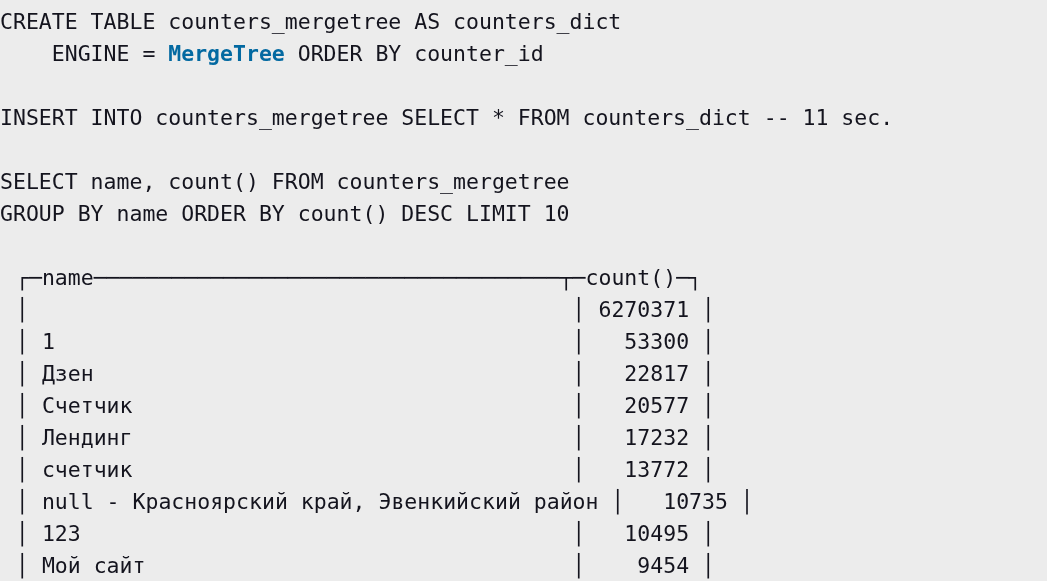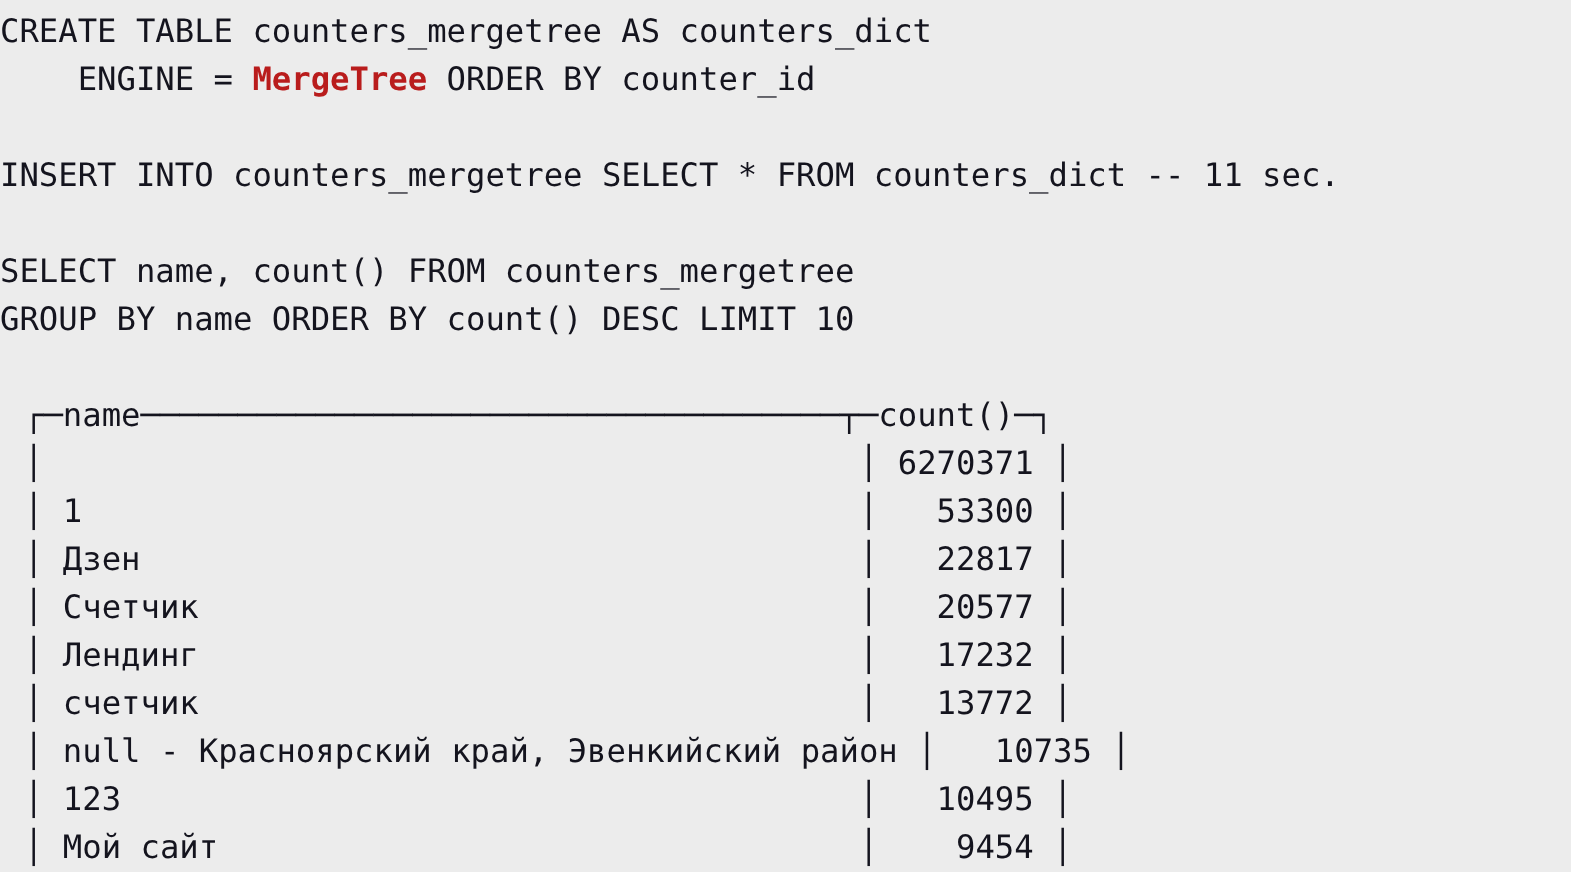--- a/index.html
+++ b/index.html
@@ -34,21 +34,21 @@
     font-variant-ligatures: none;
   }
   .pad-left {
     padding-left: 3px;
   }
   .blank-line {
     display: block;
     height: 32px;
   }
   .kw-engine {
-    color: #b91c1c;
+    color: #0369a1;
     font-weight: bold;
   }
   .sql-line {
     display: block;
     height: 32px;
   }
   .tbl-line {
     display: block;
     height: 32px;
     white-space: pre;

